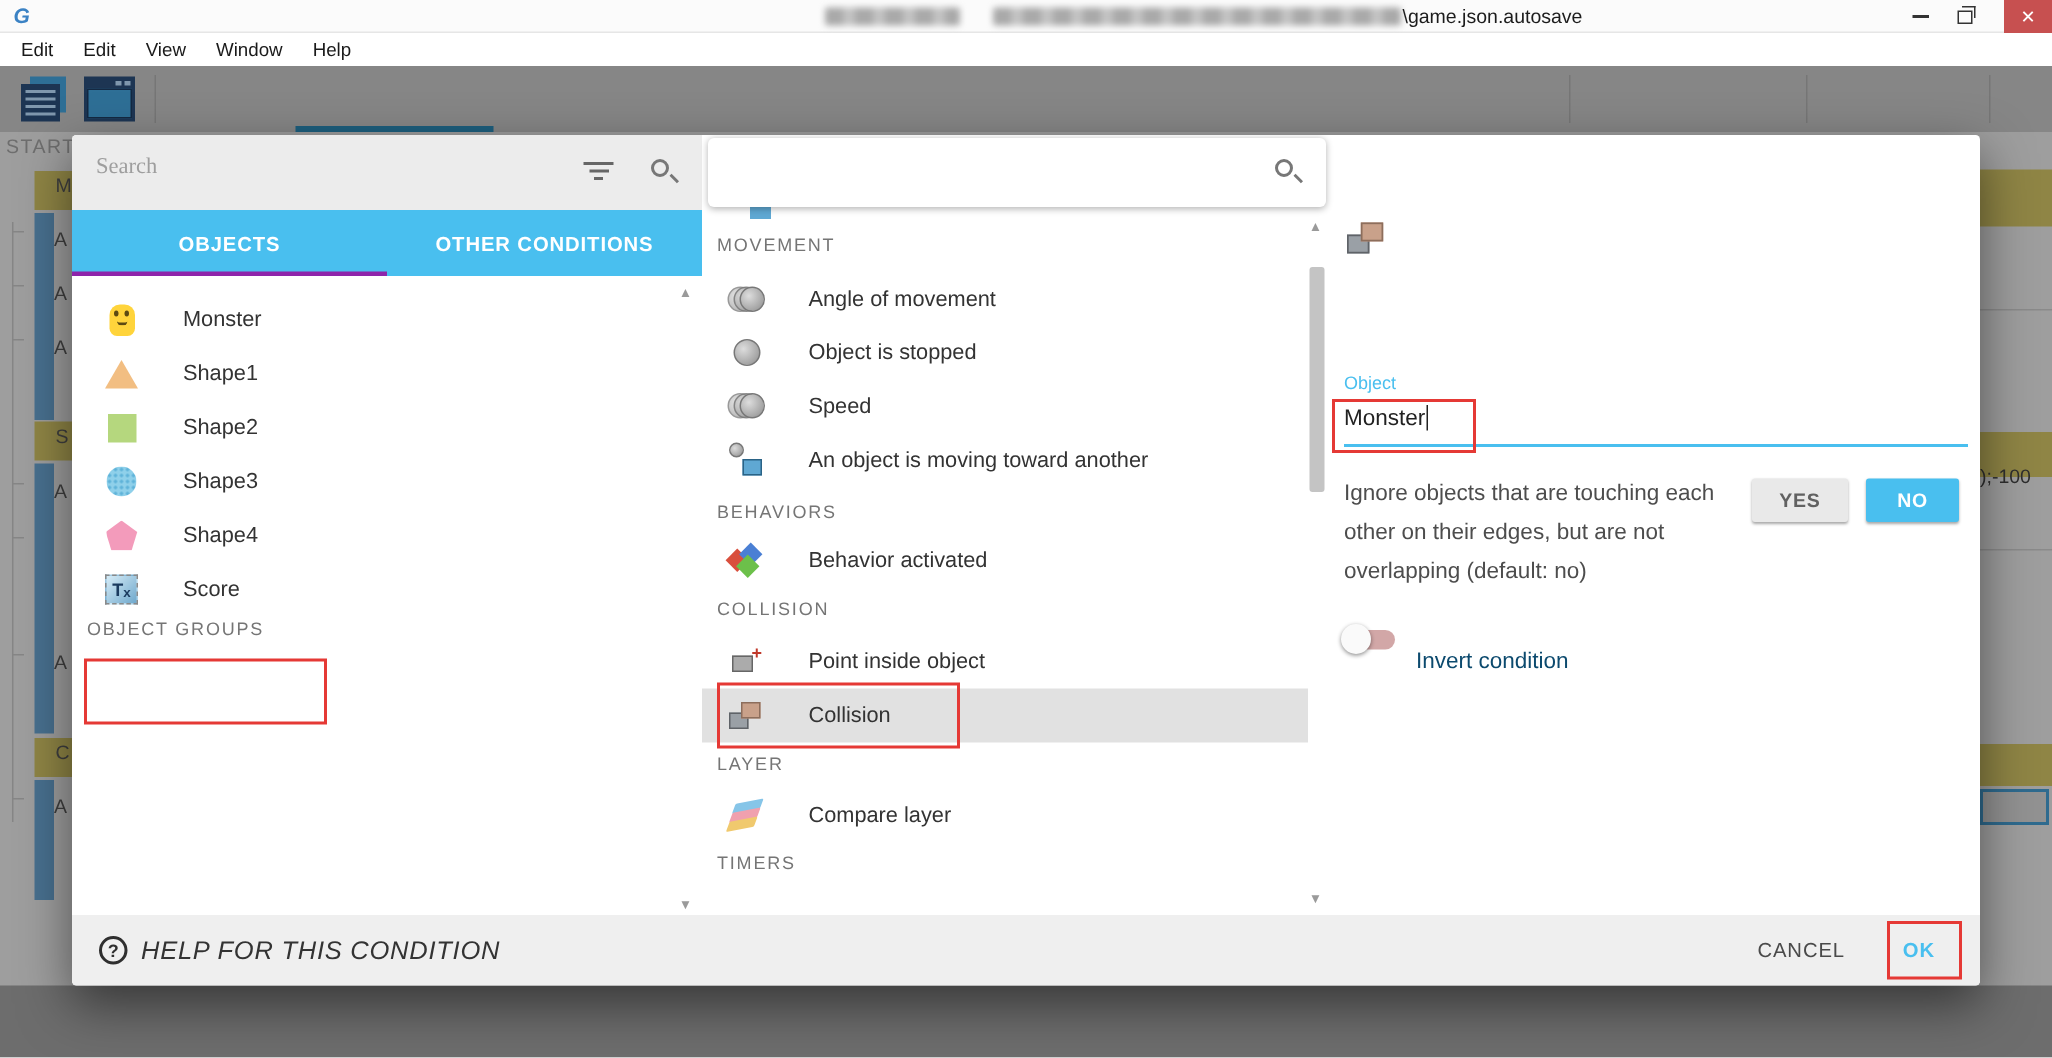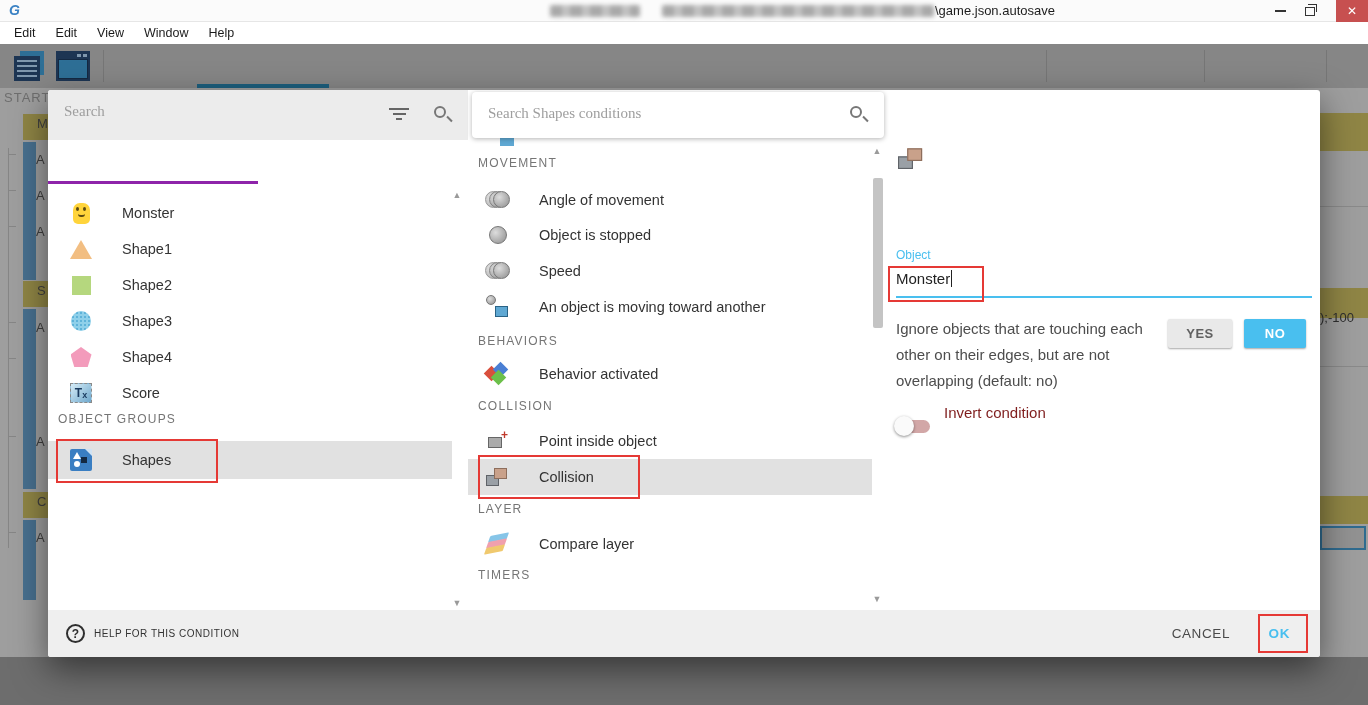--- a/index.html
+++ b/index.html
@@ -145,27 +145,27 @@
   #object-field { position:absolute; left:848px; top:180px; width:410px; height:24px; font-size:15px; color:#222; }
   .caret { display:inline-block; width:1px; height:17px; background:#222; vertical-align:text-bottom; margin-left:1px; }
   #field-underline { position:absolute; left:848px; top:206px; width:416px; height:2px; background:#49BFEF; }
   #ignore-text { position:absolute; left:848px; top:226px; width:268px; font-size:15px; line-height:26px; color:#4d4d4d; }
   .pill-btn { position:absolute; top:229px; height:29px; display:flex; align-items:center; justify-content:center; font-size:13px; font-weight:bold; letter-spacing:0.5px; border-radius:2px; }
   #yes-btn { left:1120px; width:64px; background:#e9e9e9; color:#616161; box-shadow:0 1px 2px rgba(0,0,0,0.35); }
   #no-btn { left:1196px; width:62px; background:#49BFEF; color:#fff; box-shadow:0 1px 2px rgba(0,0,0,0.35); }
   #invert-toggle { position:absolute; left:846px; top:326px; width:38px; height:20px; }
   #invert-toggle .track { position:absolute; left:2px; top:4px; width:34px; height:13px; border-radius:7px; background:#d2a7a7; }
   #invert-toggle .knob { position:absolute; left:0; top:0; width:20px; height:20px; border-radius:50%; background:#fafafa; box-shadow:0 1px 3px rgba(0,0,0,0.45); }
-  #invert-label { position:absolute; left:896px; top:314px; font-size:15px; color:#7f1d1d; }
+  #invert-label { position:absolute; left:896px; top:342px; font-size:15px; color:#0c4a6e; }
 
   
   #dlg-footer { position:absolute; left:0; top:520px; width:1272px; height:47px; background:#efefef; z-index:5; }
   #help-btn { position:absolute; left:18px; top:0; height:47px; display:flex; align-items:center; }
   .qmark { width:19px; height:19px; border:2px solid #2f2f2f; border-radius:50%; display:flex; align-items:center; justify-content:center; font-size:12px; font-weight:bold; color:#2f2f2f; }
-  #help-label { margin-left:9px; font-size:10px; color:#333; letter-spacing:0.5px; }
+  #help-label { margin-left:9px; font-size:17px; color:#333; letter-spacing:0.5px;font-style:italic; }
   #cancel-btn { position:absolute; right:90px; top:0; height:47px; display:flex; align-items:center; font-size:13.5px; color:#4a4a4a; letter-spacing:0.6px; }
   #ok-btn { position:absolute; right:30px; top:0; height:47px; display:flex; align-items:center; font-size:13.5px; font-weight:bold; color:#49BFEF; letter-spacing:0.6px; }
 
   
   .annot { position:absolute; border:2px solid #E53935; z-index:10; }
 </style>
 </head>
 <body>
 
 <div id="screen">
@@ -323,20 +323,24 @@
         <i style="width:20px;"></i>
           <i style="width:13px;"></i>
           <i style="width:6px;"></i>
       </div>
       <div class="mag" style="position:absolute; left:386px; top:16px;">
           <span class="lens"></span>
           <span class="handle"></span>
         </div>
     </div>
 
+    <div id="tabbar">
+      <div class="tab">OBJECTS</div>
+      <div class="tab">OTHER CONDITIONS</div>
+    </div>
     <div id="tab-underline"></div>
 
     <div class="row" style="top:105px;">
       <span class="oicon">
           <span class="ic-monster">
             <span class="eye" style="left:3px;"></span>
             <span class="eye" style="left:10px;"></span>
             <span class="mouth"></span>
           </span>
         </span>
@@ -371,38 +375,26 @@
           <span class="ic-score">
             <span>T</span>
             <span class="sub">x</span>
           </span>
         </span>
       <span class="olabel">Score</span>
     </div>
 
     <div class="group-header" style="left:10px; top:322px;">OBJECT GROUPS</div>
 
-    <div class="row sel-row" style="top:351px; height:38px;">
-      <span class="oicon">
-          <span class="ic-group">
-            <span class="fold"></span>
-            <span class="t"></span>
-            <span class="s"></span>
-            <span class="c"></span>
-          </span>
-        </span>
-      <span class="olabel">Shapes</span>
-    </div>
 
     <span class="scroll-arrow" style="left:402px; top:100px;">▲</span>
     <span class="scroll-arrow" style="left:402px; top:508px;">▼</span>
 
     <div class="sliver"></div>
     <div id="msearch">
-      <input type="text" placeholder="Search Shapes conditions" style="">
       <div class="mag">
           <span class="lens"></span>
           <span class="handle"></span>
         </div>
     </div>
 
     <div class="shead" style="left:430px; top:66px;">MOVEMENT</div>
     <div class="mrow" style="top:127px;">
       <span class="cicon">
           <span class="ci-circle"></span>

